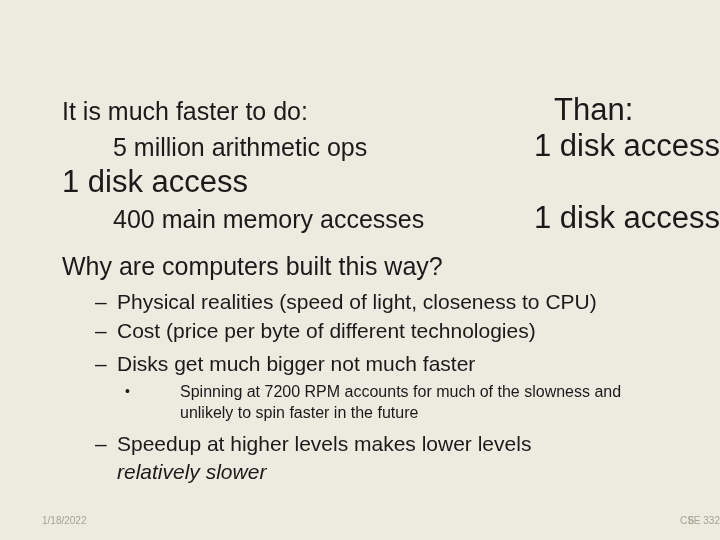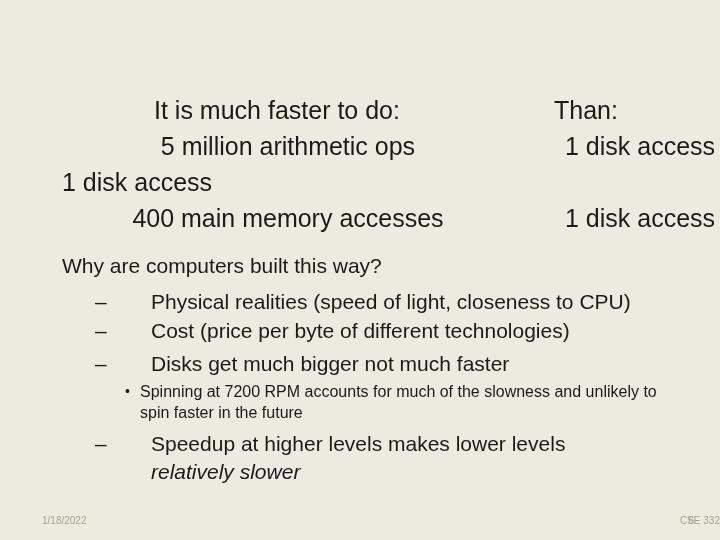--- a/index.html
+++ b/index.html
@@ -28,65 +28,63 @@
   #compare {
     position: absolute;
     left: 0;
     top: 92px;
     width: 720px;
   }
   .cmp-row {
     display: flex;
     align-items: baseline;
     height: 36px;
-    text-align: center;
   }
   .cmp-left {
     width: 430px;
     font-size: 25px;
     line-height: 36px;
     white-space: nowrap;
   }
   .cmp-right {
-    font-size: 25px;
+    font-size: 31px;
     line-height: 36px;
     white-space: nowrap;
   }
   .cmp-row.head .cmp-left { padding-left: 62px; }
   .cmp-row.head .cmp-right { padding-left: 62px; }
-  .cmp-row.item .cmp-left { padding-left: 73px; }
+  .cmp-row.item .cmp-left { padding-left: 113px; }
   .cmp-row.item .cmp-right { padding-left: 62px; }
 
   
   #question {
     position: absolute;
     left: 62px;
     top: 250px;
-    font-size: 21px;
+    font-size: 25px;
     line-height: 32px;
     white-space: nowrap;
   }
 
   
   .bullet1 {
     position: absolute;
     left: 95px;
     font-size: 21px;
     line-height: 28px;
     display: flex;
     align-items: flex-start;
   }
   .bullet1 .marker {
     width: 22px;
     flex: 0 0 22px;
     font-size: 21px;
   }
   .bullet1 .btext {
     flex: 1 1 auto;
-    margin-left: 34px;
   }
   .bullet1 .ital {
     font-style: italic;
     display: block;
   }
 
   #b1 { top: 288px; }
   #b2 { top: 317px; }
   #b3 { top: 350px; }
   #b4 { top: 430px; }
@@ -103,20 +101,21 @@
     align-items: flex-start;
   }
   .bullet2 .marker {
     width: 15px;
     flex: 0 0 15px;
     font-size: 14px;
     line-height: 21px;
   }
   .bullet2 .btext {
     flex: 1 1 auto;
+    margin-left: 40px;
   }
 
   
   #footer {
     position: absolute;
     left: 0;
     bottom: 0;
     width: 720px;
     height: 34px;
   }

